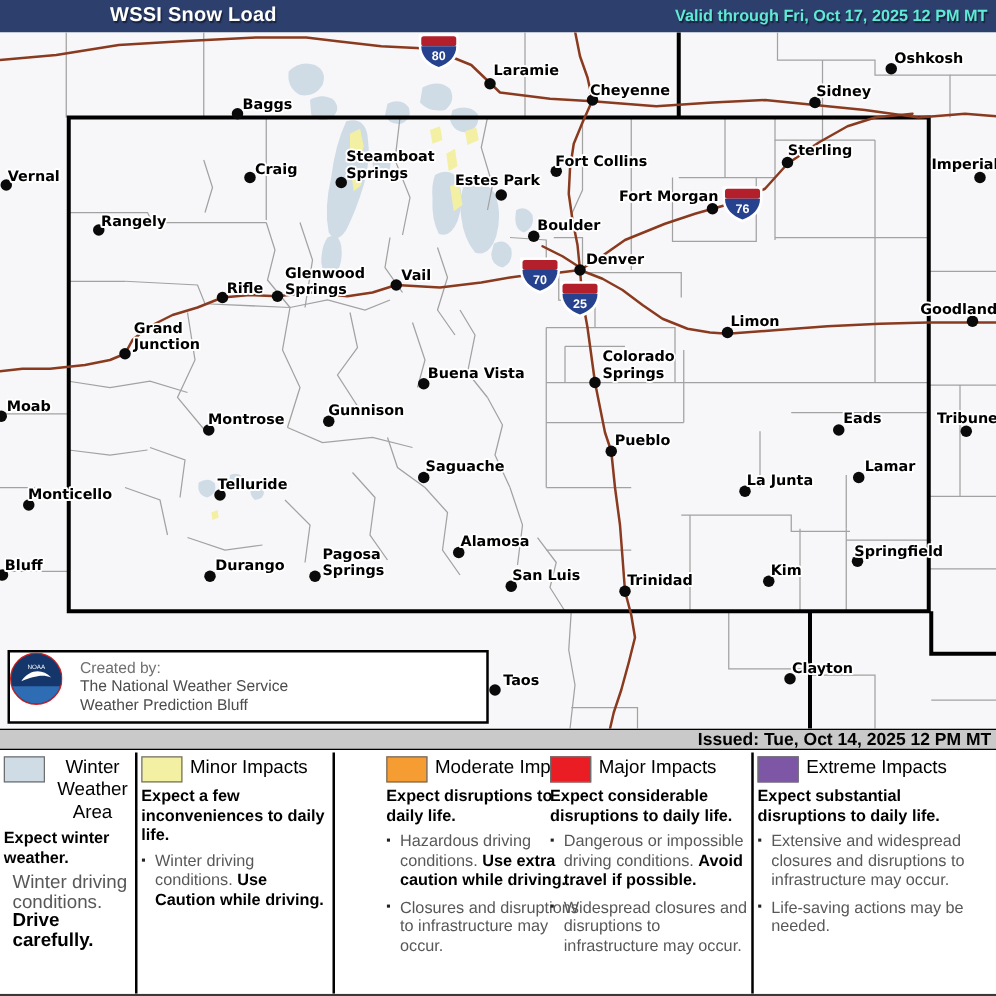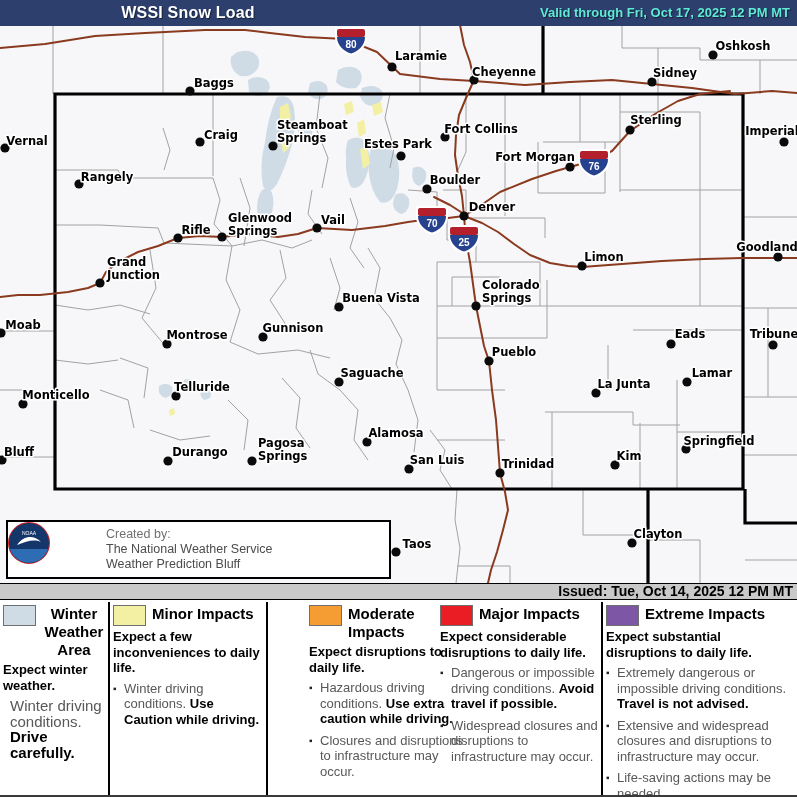--- a/index.html
+++ b/index.html
@@ -5,34 +5,34 @@
   html,body{margin:0;padding:0;background:#fff;}
   .frame{
     position:relative;width:797px;height:797px;overflow:hidden;
     font-family:"Liberation Sans",sans-serif;background:#f7f7f9;
     border-bottom:2px solid #3a3a3a;box-sizing:border-box;
   }
   
   .header{position:absolute;left:0;top:0;width:797px;height:26px;background:#2d3f6d;}
   .header-title{
     position:absolute;left:88px;top:0;width:200px;height:26px;line-height:26px;
-    text-align:center;color:#fff;font-weight:bold;font-size:16px;letter-spacing:.2px;
+    text-align:left;color:#fff;font-weight:bold;font-size:16px;letter-spacing:.2px;
     text-shadow:1px 1px 1px #16203a;
   }
   .header-valid{
     position:absolute;right:7px;top:0;height:26px;line-height:26px;
     color:#5eead4;font-weight:bold;font-size:13px;text-shadow:1px 1px 1px #16203a;
   }
   
   .map{position:absolute;left:0;top:26px;width:797px;height:557px;background:#f7f7f9;}
   .map svg{position:absolute;left:0;top:0;}
   
   .attrib{
     position:absolute;left:6px;top:494px;width:385px;height:59px;background:#fff;
-    border:2px solid #000;display:flex;align-items:center;gap:8px;padding-left:98px;
+    border:2px solid #000;display:flex;align-items:center;gap:8px;padding-left:56px;
     box-sizing:border-box;z-index:5;
   }
   .attrib-text{font-size:12.5px;line-height:15px;color:#4c4c4c;}
   .attrib-text .muted{color:#707070;}
   
   .statusbar{
     position:absolute;left:0;top:583px;width:797px;height:17px;background:#c9c9c9;
     border-top:1.5px solid #000;border-bottom:1.5px solid #000;box-sizing:border-box;
   }
   .sb-left{position:absolute;left:4px;top:0;line-height:14px;font-weight:bold;font-size:14px;color:#000;margin-top:44px;}
@@ -43,21 +43,21 @@
   .legend-divider{position:absolute;top:2px;width:2px;height:193px;background:#000;}
   .ld1{left:108px}.ld2{left:266px}.ld3{left:601px}
   .legend-col{position:absolute;top:5px;}
   .col0{left:3px;width:103px;}
   .col1{left:113px;width:149px;}
   .col2{left:269px;width:165px;margin-left:40px;}
   .col3{left:440px;width:158px;}
   .col4{left:606px;width:188px;}
   .leg-head{display:flex;gap:6px;align-items:flex-start;}
   .swatch{width:33px;height:21px;border:1.5px solid #6f6f6f;flex:0 0 auto;box-sizing:border-box;}
-  .leg-title{font-weight:bold;font-size:15px;line-height:18px;color:#000;}
+  .leg-title{font-weight:normal;font-size:15px;line-height:18px;color:#000;}
   .col0 .leg-title{text-align:center;}
   .leg-lead{font-weight:bold;font-size:13px;line-height:15.5px;color:#000;margin:3px 0 5px 0;}
   .bullet{position:relative;padding-left:11px;font-size:13px;line-height:15.5px;margin-bottom:6px;}
   .bullet::before{content:"▪";position:absolute;left:0;top:0;font-size:10px;color:#222;}
   .detail{padding-left:7px;font-size:15px;line-height:15.5px;}
   .seg-gray{color:#585858;}
   .seg-bold{font-weight:bold;color:#000;}
 </style>
 </head>
 <body>
@@ -370,19 +370,18 @@
         <div class="leg-lead">Expect considerable disruptions to daily life.</div>
         <div class="bullet"><span class="seg-gray">Dangerous or impossible driving conditions. </span><span class="seg-bold">Avoid travel if possible.</span></div>
         <div class="bullet"><span class="seg-gray">Widespread closures and disruptions to infrastructure may occur.</span></div>
       </div>
     <div class="legend-col col4">
         <div class="leg-head">
           <div class="swatch" style="background: rgb(125, 87, 165);"></div>
           <div class="leg-title">Extreme Impacts</div>
         </div>
         <div class="leg-lead">Expect substantial disruptions to daily life.</div>
-        <div class="bullet"><span class="seg-gray">Extremely dangerous or impossible driving conditions. </span><span class="seg-bold">Travel is not advised.</span></div>
         <div class="bullet"><span class="seg-gray">Extensive and widespread closures and disruptions to infrastructure may occur.</span></div>
         <div class="bullet"><span class="seg-gray">Life-saving actions may be needed.</span></div>
       </div>
   </div>
 
 </div>
 
 </body></html>

